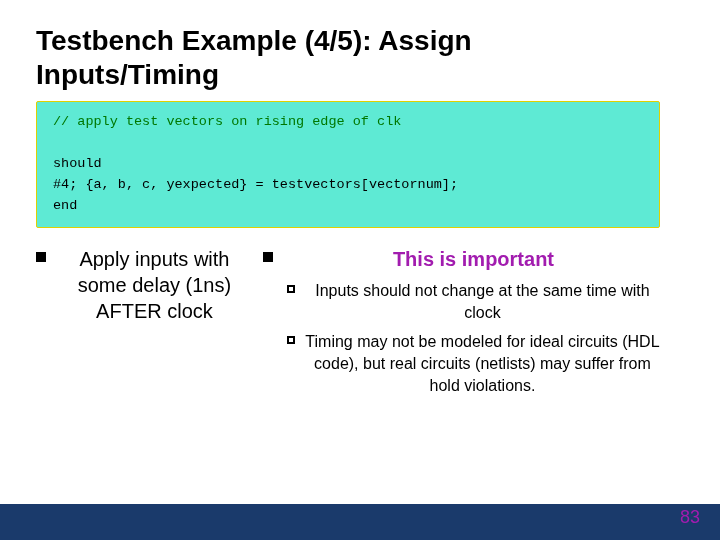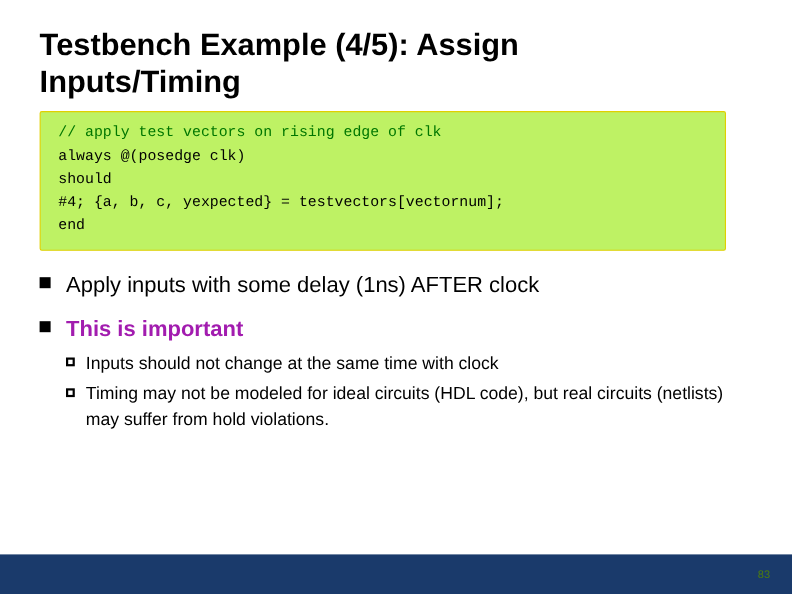--- a/index.html
+++ b/index.html
@@ -23,42 +23,43 @@
 
     .slide-title {
       font-size: 28px;
       font-weight: bold;
       color: #000000;
       line-height: 1.2;
       margin-bottom: 10px;
     }
 
     .code-block {
-      background: #bef264;
+      background: #5eead4;
       border: 1px solid #e0d000;
       padding: 10px 16px;
       font-family: 'Courier New', Courier, monospace;
       font-size: 13.5px;
       color: #000000;
       line-height: 1.55;
       margin-bottom: 18px;
       border-radius: 2px;
     }
 
     .code-comment {
       color: #007700;
     }
 
     .bullet-list {
       list-style: none;
       padding: 0;
       margin: 0;
       display: flex;
-      flex-direction: column;
+      flex-direction: row;
       gap: 14px;
+      text-align: center;
     }
 
     .bullet-item {
       display: flex;
       align-items: flex-start;
       gap: 14px;
     }
 
     .bullet-square {
       width: 10px;
@@ -107,22 +108,22 @@
     .sub-bullet-text {
       font-size: 16px;
       color: #000000;
       line-height: 1.4;
     }
 
     .page-number {
       position: absolute;
       bottom: 12px;
       right: 20px;
-      font-size: 10px;
-      color: #4d7c0f;
+      font-size: 18px;
+      color: #a21caf;
     }
 
     .bottom-bar {
       position: absolute;
       bottom: 0;
       left: 0;
       right: 0;
       height: 36px;
       background: #1a3a6b;
     }
@@ -131,21 +132,21 @@
 <body>
 
 <div class="slide-container">
   <div class="slide-title">
     <span>Testbench Example (4/5): Assign</span><br>
     <span>Inputs/Timing</span>
   </div>
 
   <div class="code-block">
     <span class="code-comment">// apply test vectors on rising edge of clk</span><br>
-    <span>always @(posedge clk)</span><br>
+    <br>
     <span>should</span><br>
     <span>    #4; {a, b, c, yexpected} = testvectors[vectornum];</span><br>
     <span>end</span>
   </div>
 
   <ul class="bullet-list">
     <li class="bullet-item">
       <div class="bullet-square"></div>
       <span class="bullet-text">Apply inputs with some delay (1ns) AFTER clock</span>
     </li>

